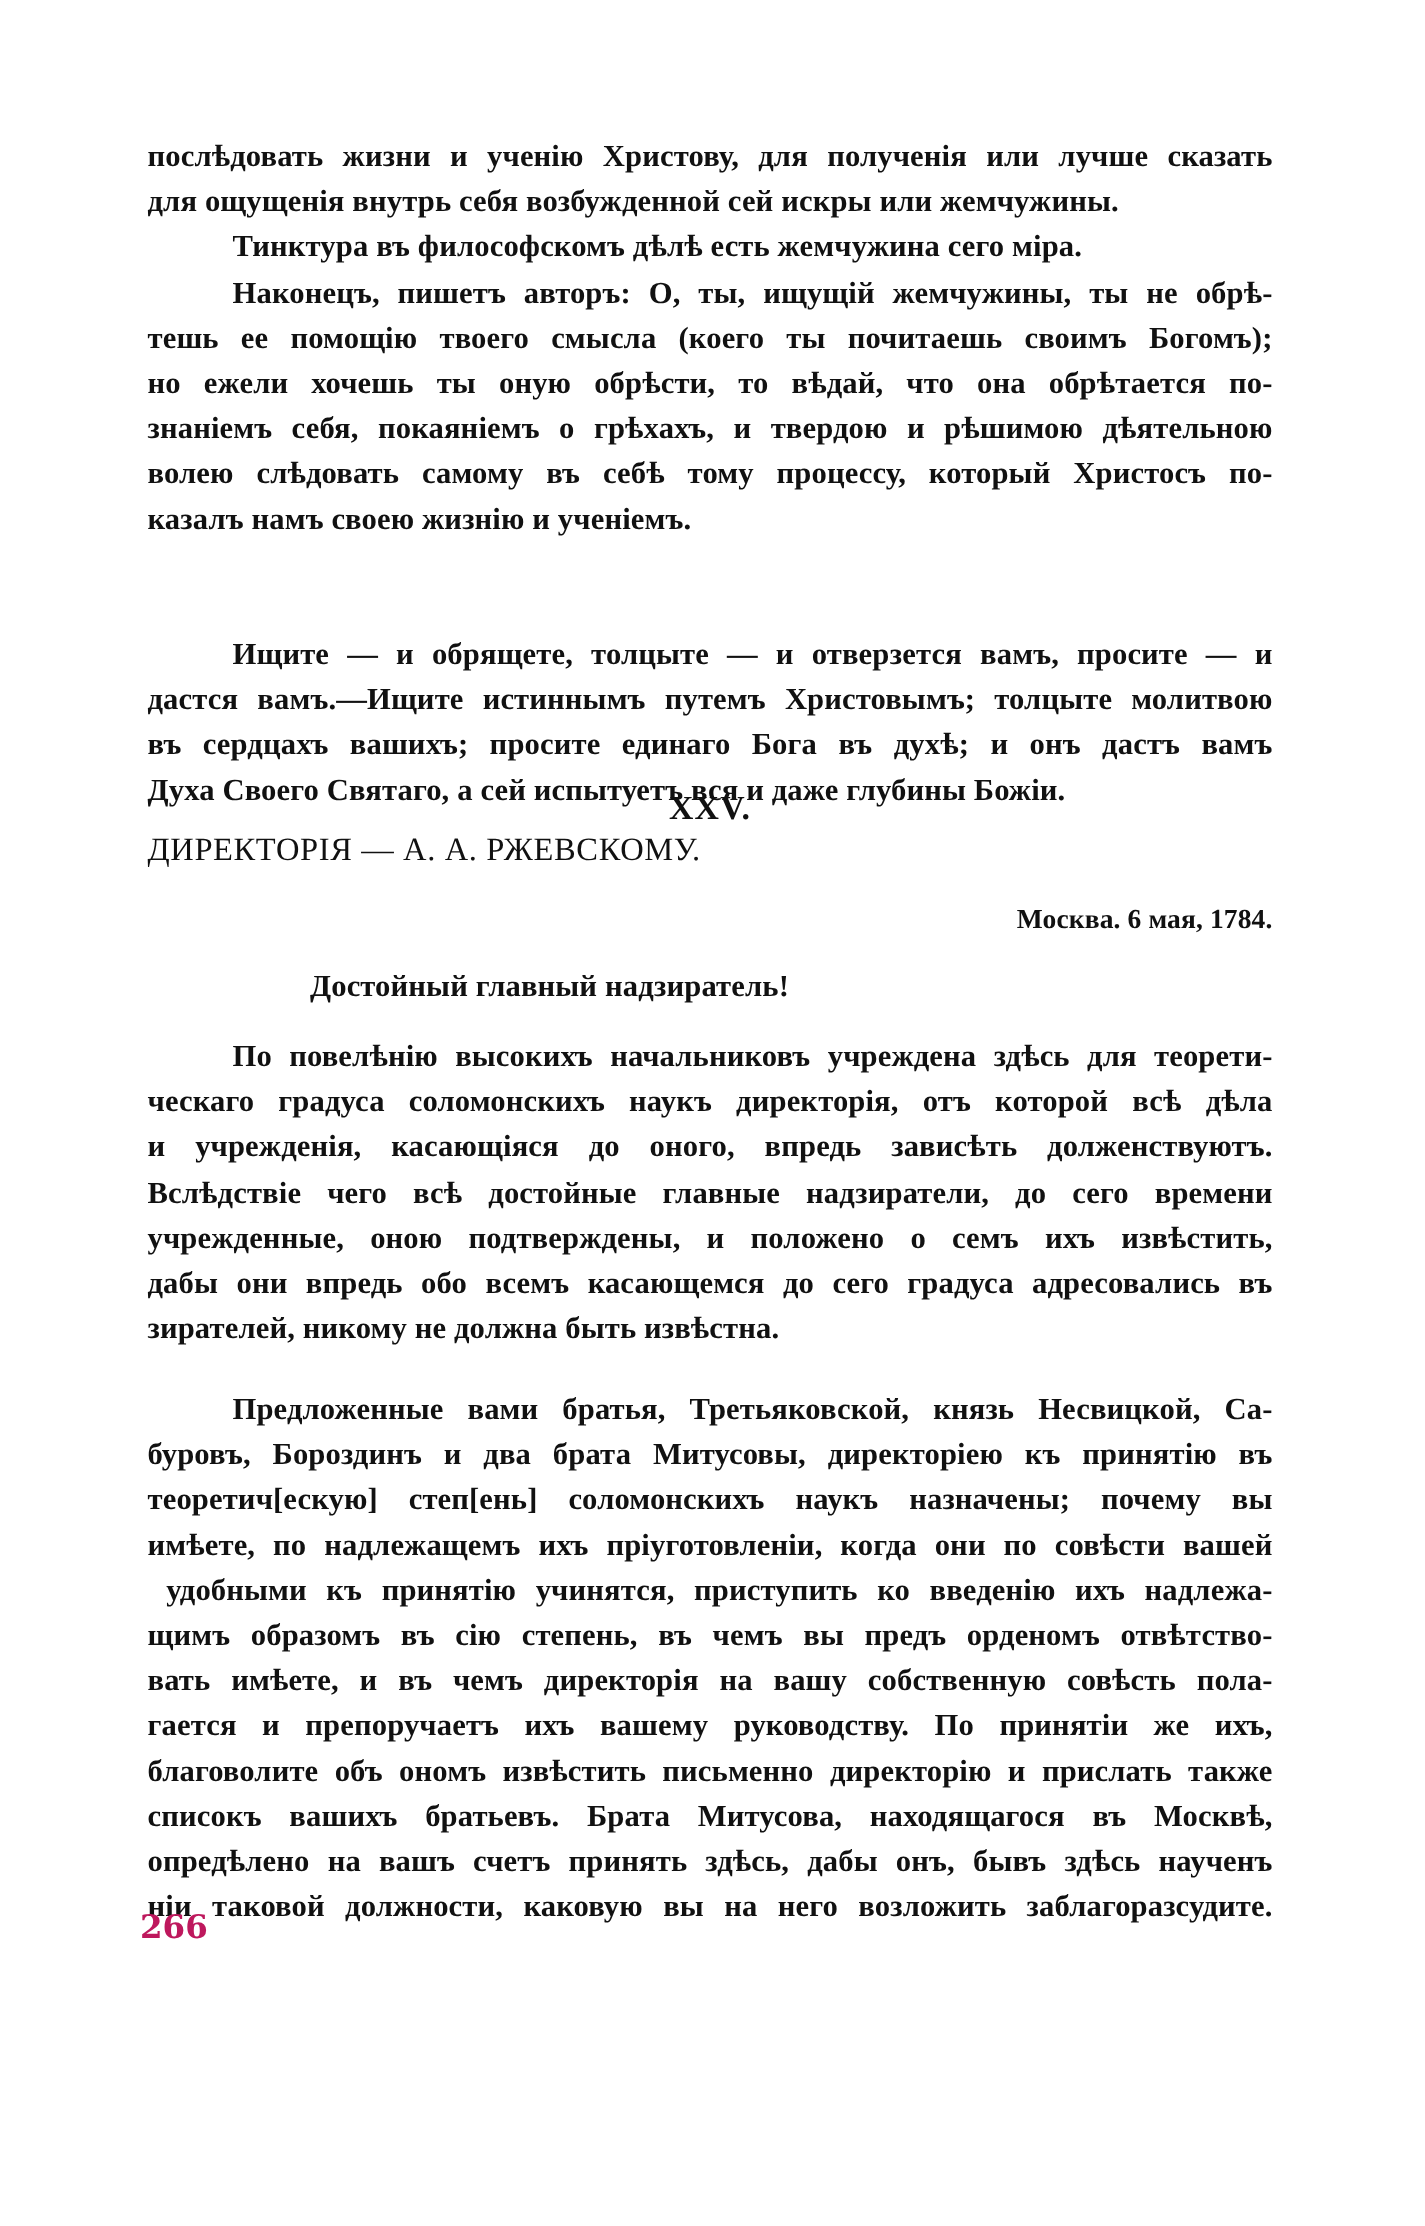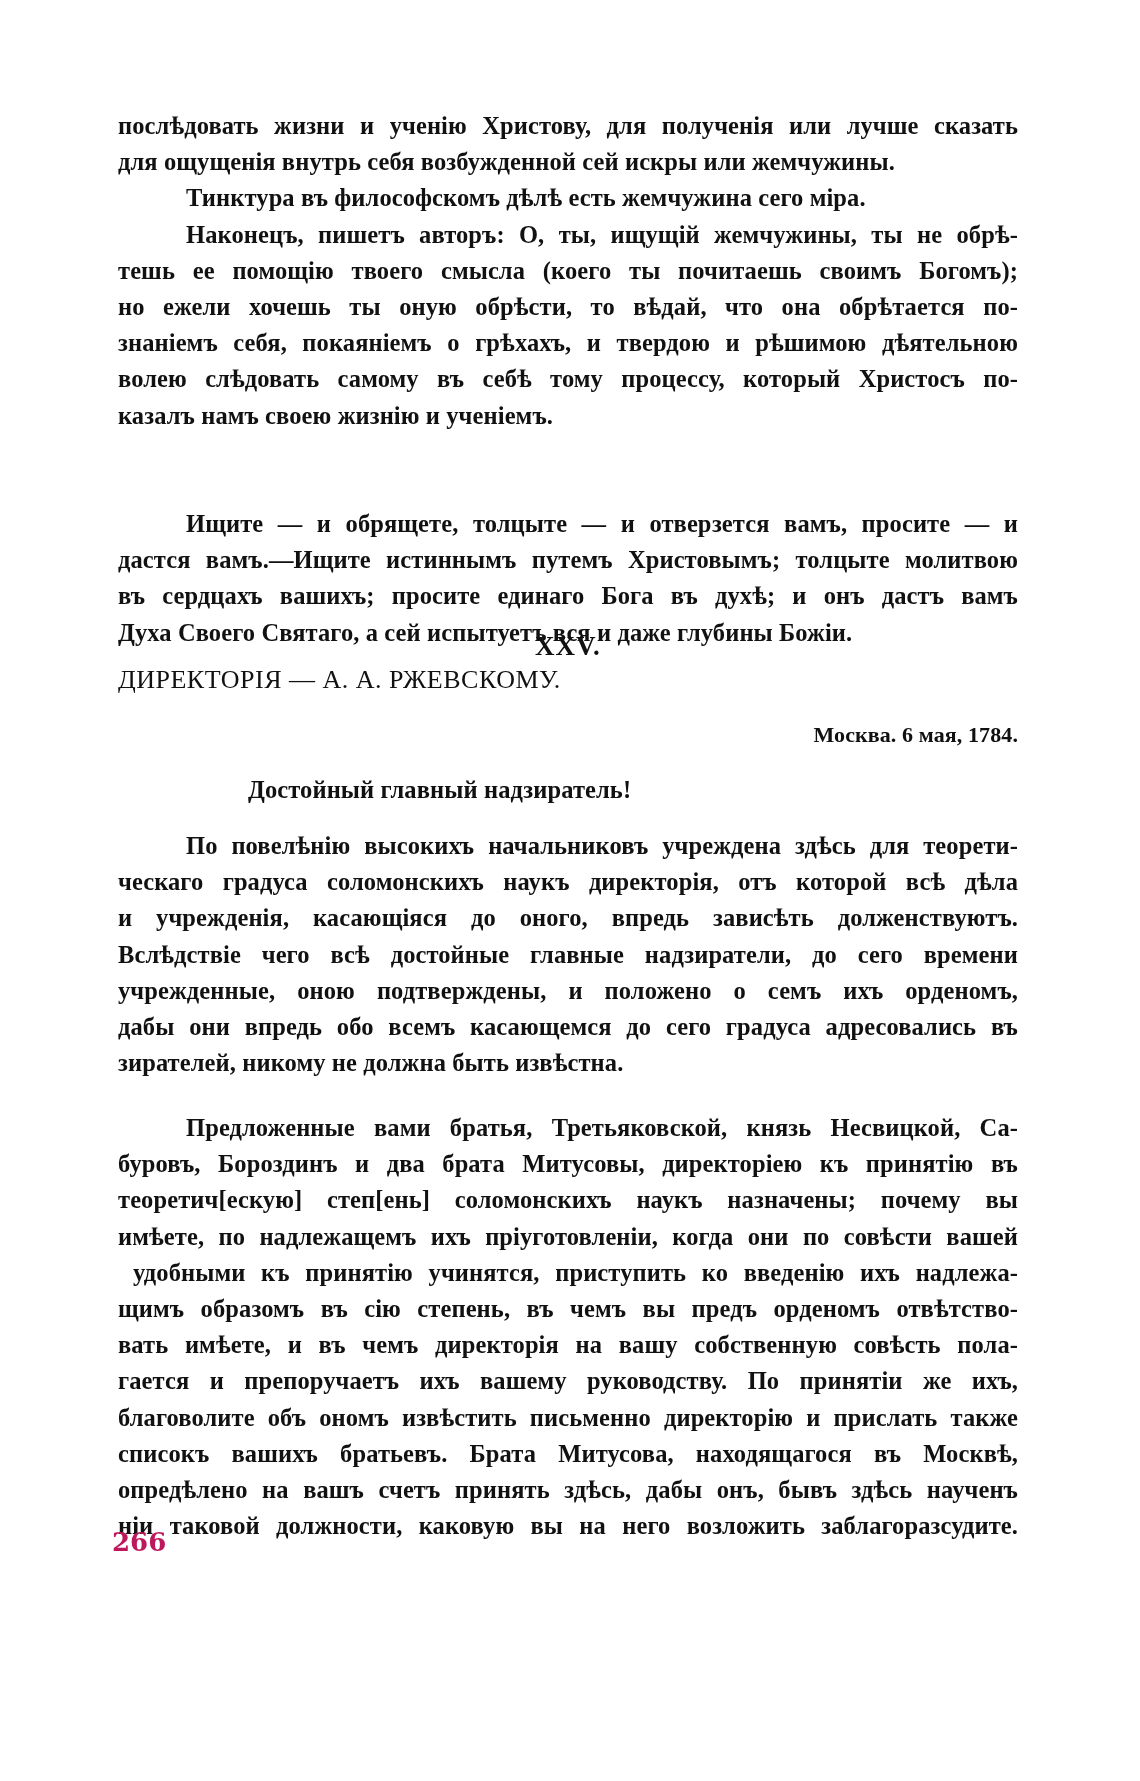--- a/index.html
+++ b/index.html
@@ -63,21 +63,21 @@
   <div class="chapter-num">XXV.</div>
   <div class="heading">ДИРЕКТОРІЯ — А. А. РЖЕВСКОМУ.</div>
   <div class="dateline">Москва. 6 мая, 1784.</div>
   <div class="salutation">Достойный главный надзиратель!</div>
 
   <div class="block3">
     <span class="line indent" style="white-space: nowrap;">По повелѣнію высокихъ начальниковъ учреждена здѣсь для теорети-</span>
     <span class="line" style="white-space: nowrap;">ческаго градуса соломонскихъ наукъ директорія, отъ которой всѣ дѣла</span>
     <span class="line" style="white-space: nowrap;">и учрежденія, касающіяся до оного, впредь зависѣть долженствуютъ.</span>
     <span class="line" style="white-space: nowrap;">Вслѣдствіе чего всѣ достойные главные надзиратели, до сего времени</span>
-    <span class="line" style="white-space: nowrap;">учрежденные, оною подтверждены, и положено о семъ ихъ орденомъ,</span>
+    <span class="line" style="white-space: nowrap;">учрежденные, оною подтверждены, и положено о семъ ихъ извѣстить,</span>
     <span class="line" style="white-space: nowrap;">дабы они впредь обо всемъ касающемся до сего градуса адресовались въ</span>
     <span class="line last" style="white-space: nowrap;">зирателей, никому не должна быть извѣстна.</span>
   </div>
 
   <div class="block4">
     <span class="line indent" style="white-space: nowrap;">Предложенные вами братья, Третьяковской, князь Несвицкой, Са-</span>
     <span class="line" style="white-space: nowrap;">буровъ, Бороздинъ и два брата Митусовы, директоріею къ принятію въ</span>
     <span class="line" style="white-space: nowrap;">теоретич[ескую] степ[ень] соломонскихъ наукъ назначены; почему вы</span>
     <span class="line" style="white-space: nowrap;">имѣете, по надлежащемъ ихъ пріуготовленіи, когда они по совѣсти вашей</span>
     <span class="line" style="white-space: nowrap; margin-left: 15px;">удобными къ принятію учинятся, приступить ко введенію ихъ надлежа-</span>

